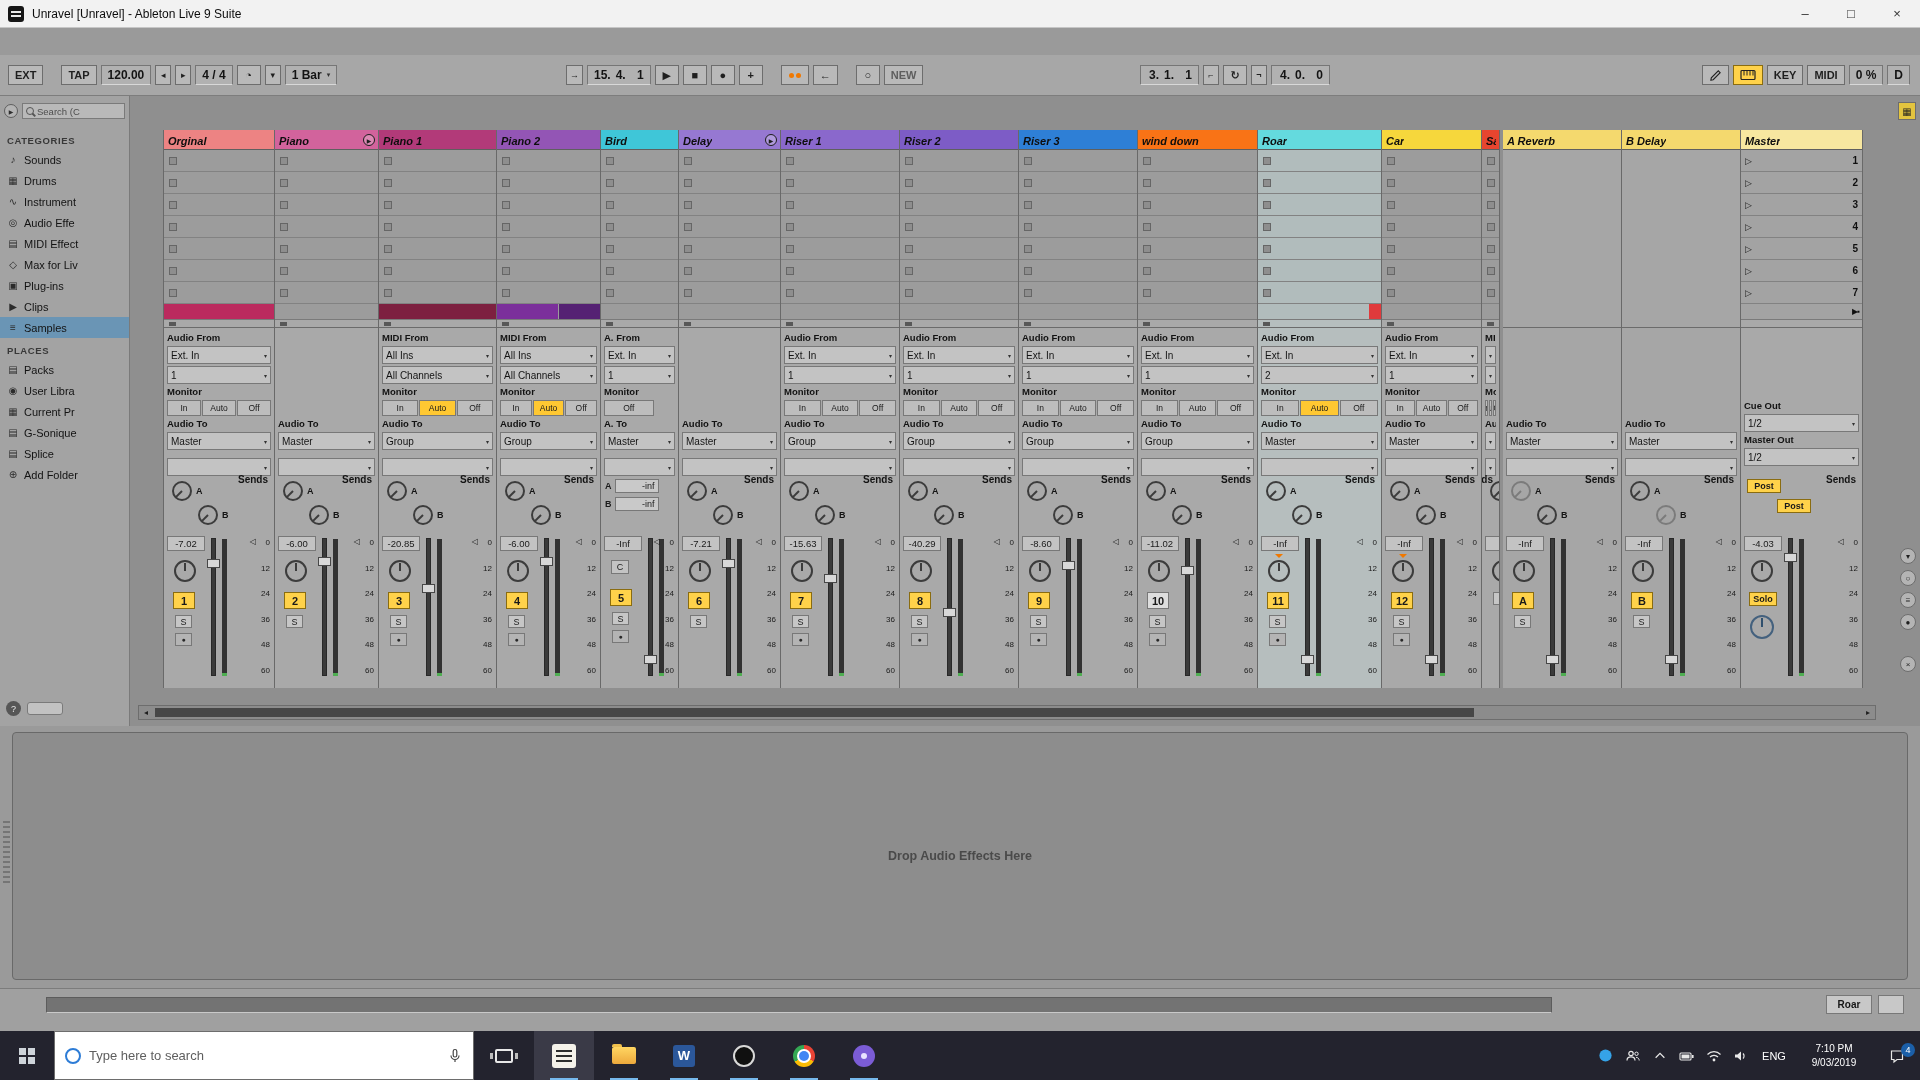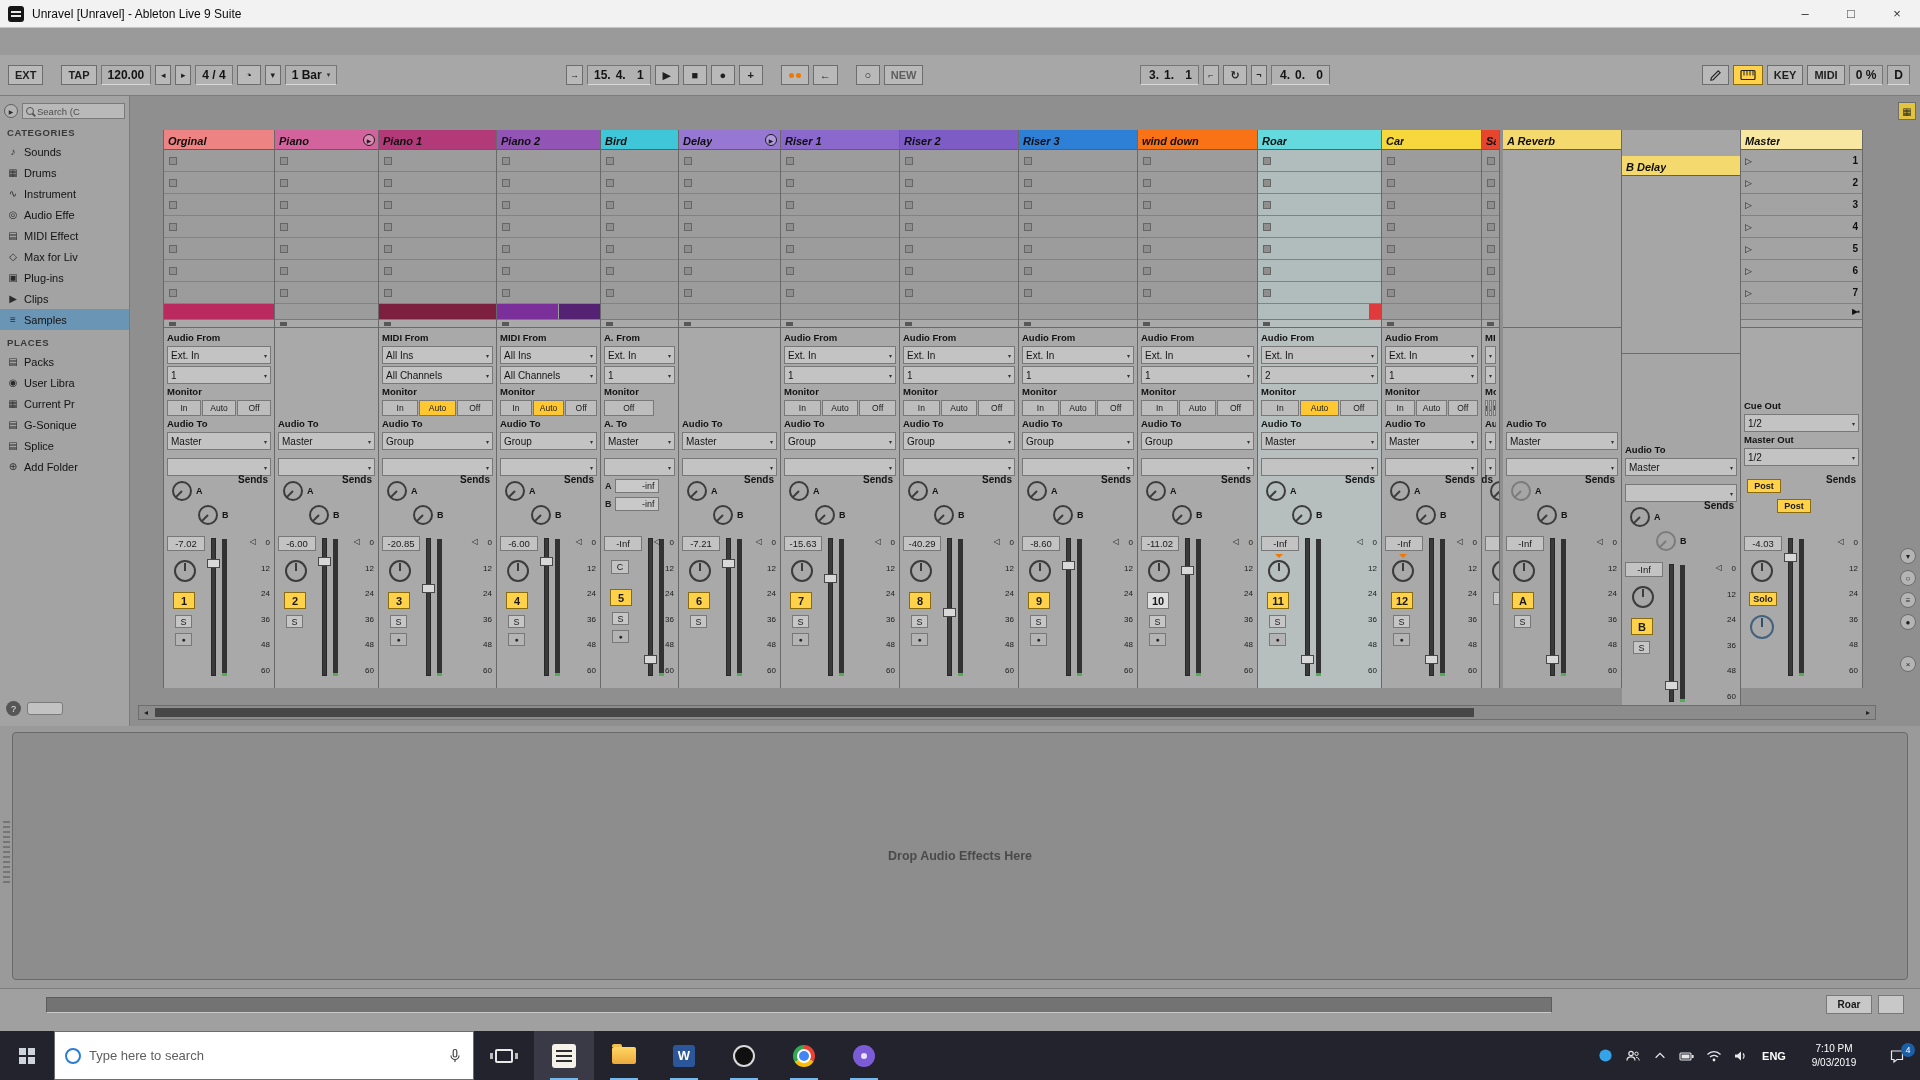--- a/index.html
+++ b/index.html
@@ -30,21 +30,21 @@
 .posbox .seg{min-width:15px;text-align:right}
 .posbox .seg:not(:last-child)::after{content:".";margin-right:3px}
 .tbox .dd{font-size:7px;margin-left:5px;color:#333}
 .adot{width:5px;height:5px;border-radius:50%;background:#f07800;margin:0 1px}
 .newbtn{color:#5e5e5e}
 .kbd{background:#ffd24a;border-color:#8a6c10}
 
 
 #main{top:96px;height:630px;background:#9a9a9a}
 #browser{position:absolute;left:0;top:0;bottom:0;width:130px;background:#a3a3a3;border-right:1px solid #7a7a7a;padding-top:7px}
-.b-search-row{display:flex;align-items:center;gap:4px;padding:0 4px;margin-bottom:8px}
+.b-search-row{display:flex;align-items:center;gap:4px;padding:0 4px;margin-bottom:16px}
 .b-collapse{width:14px;height:14px;border:1px solid #5e5e5e;border-radius:50%;display:flex;align-items:center;justify-content:center;font-size:6px;color:#2e2e2e;background:#b4b4b4;flex:none}
 .b-search{flex:1;height:16px;background:#b9b9b9;border:1px solid #7a7a7a;display:flex;align-items:center;gap:3px;padding:0 3px;font-size:9.5px;color:#4d4d4d;overflow:hidden;white-space:nowrap}
 .mag{width:8px;height:8px;border:1.5px solid #555;border-radius:50%;position:relative;flex:none}
 .mag::after{content:"";position:absolute;width:4px;height:1.5px;background:#555;transform:rotate(45deg);left:5px;top:6px}
 .b-head{font-size:9.5px;font-weight:bold;color:#383838;letter-spacing:.6px;padding:0 7px;margin:7px 0 3px}
 .b-item{display:flex;align-items:center;gap:5px;height:21px;padding:0 7px;font-size:11px;color:#131313;white-space:nowrap;overflow:hidden}
 .b-item .bic{width:12px;font-size:10px;text-align:center;color:#2b2b2b;flex:none}
 .b-item.bsel{background:#6a95b5}
 .b-bottom{position:absolute;bottom:10px;left:6px;display:flex;align-items:center;gap:6px}
 .qmark{width:15px;height:15px;border-radius:50%;background:#565656;color:#e9e9e9;font-size:9px;display:flex;align-items:center;justify-content:center}
@@ -173,21 +173,21 @@
 .app-file-explorer::before{content:"";position:absolute;top:-3px;left:0;width:10px;height:3px;background:#f0c04c;border-radius:2px 2px 0 0}
 .app-word{width:22px;height:22px;background:#2b579a;border-radius:3px;position:relative}
 .app-word::after{content:"W";position:absolute;inset:0;display:flex;align-items:center;justify-content:center;color:#fff;font-size:13px;font-weight:bold}
 .app-media{width:22px;height:22px;background:#101010;border:2px solid #d8d8d8;border-radius:50%}
 .app-chrome{width:22px;height:22px;border-radius:50%;background:conic-gradient(#ea4335 0 33%,#fbbc05 0 66%,#34a853 0 100%);position:relative}
 .app-chrome::after{content:"";position:absolute;left:6px;top:6px;width:10px;height:10px;border-radius:50%;background:#4285f4;box-shadow:0 0 0 2px #fff}
 .app-messaging{width:22px;height:22px;border-radius:50%;background:#7b5cd6;position:relative}
 .app-messaging::after{content:"";position:absolute;left:8px;top:8px;width:6px;height:6px;border-radius:50%;background:#e8e2ff}
 #tray{margin-left:auto;display:flex;align-items:center}
 .tray-ico{width:27px;height:100%;display:flex;align-items:center;justify-content:center}
-#tb-lang{width:40px;text-align:center;color:#fff;font-size:11px;font-weight:bold;align-self:center}
+#tb-lang{width:40px;text-align:center;color:#fff;font-size:11px;font-weight:normal;align-self:center}
 #tb-clock{width:80px;text-align:center;color:#fff;font-size:10px;line-height:1.35;align-self:center}
 #tb-note{width:46px;position:relative;display:flex;align-items:center;justify-content:center}
 .note-badge{position:absolute;right:5px;bottom:7px;background:#1b5fa8;color:#fff;border-radius:50%;width:14px;height:14px;font-size:9px;display:flex;align-items:center;justify-content:center}
 </style>
 </head>
 <body>
 
 <div id="screen">
 
   <div id="titlebar" class="band">
@@ -1545,21 +1545,21 @@
                 <span class="scv">0</span>
                 <span class="scv">12</span>
                 <span class="scv">24</span>
                 <span class="scv">36</span>
                 <span class="scv">48</span>
                 <span class="scv">60</span>
               </div>
             </div>
           </div>
           <div class="track return" style="width: 119px;">
-            <div class="th" style="background: rgb(244, 217, 110); margin-top: 26px;">
+            <div class="th" style="background: rgb(244, 217, 110);">
               <span class="thname">B Delay</span>
             </div>
             <div class="slots">
               <div class="slot"></div>
               <div class="slot"></div>
               <div class="slot"></div>
               <div class="slot"></div>
               <div class="slot"></div>
               <div class="slot"></div>
               <div class="slot"></div>

